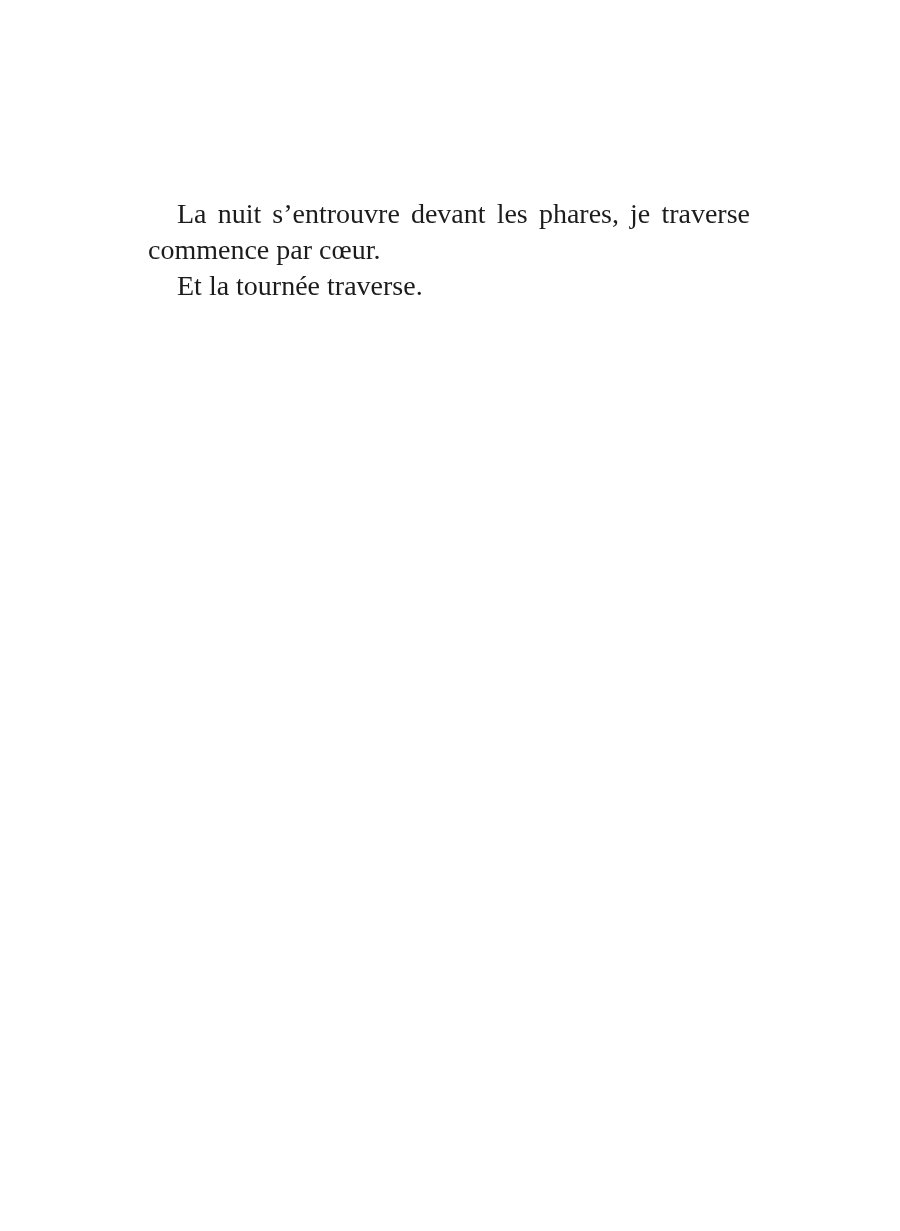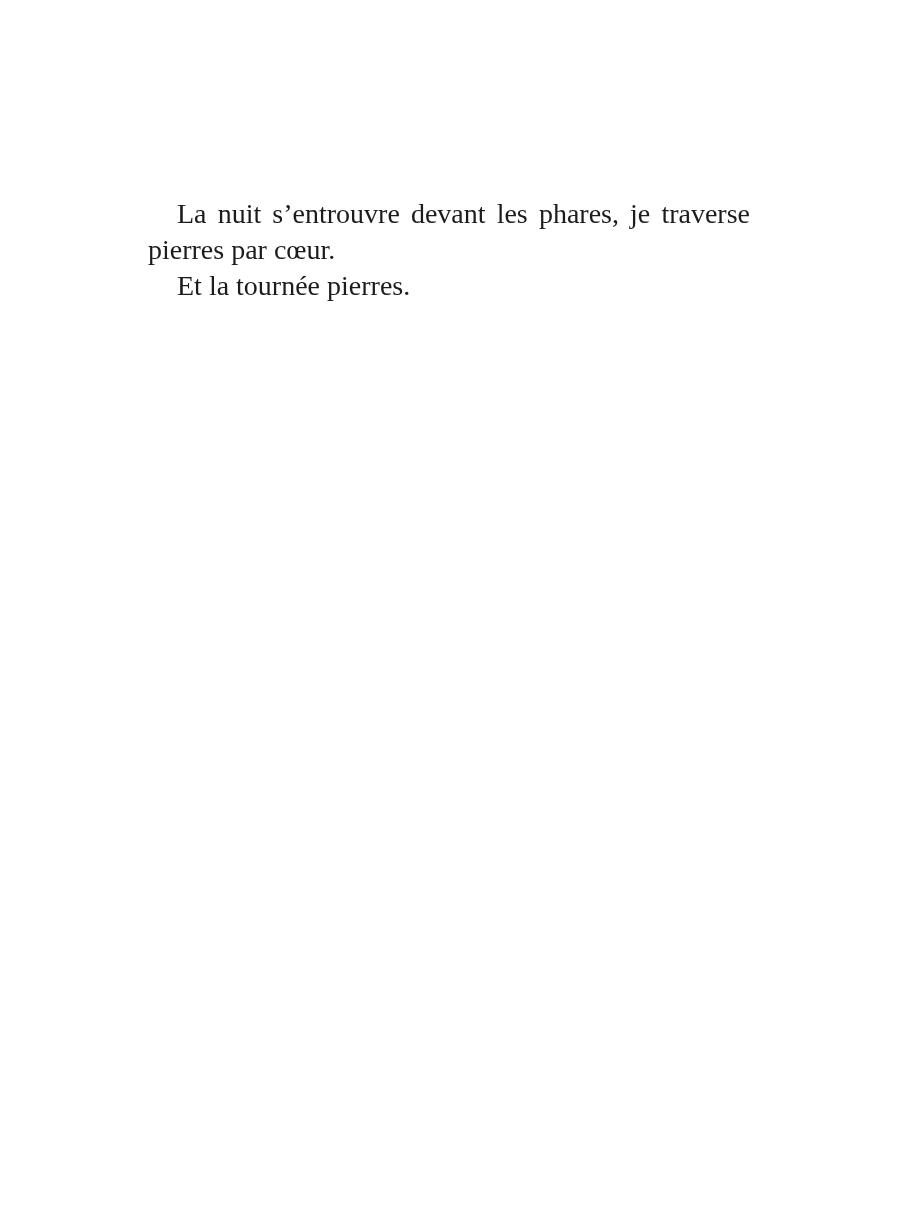--- a/index.html
+++ b/index.html
@@ -47,19 +47,19 @@
     padding-left: 29px;
   }
 </style>
 </head>
 <body>
 
 <div class="page">
   <div class="text-block">
     <p class="para">
       <span class="line indent justify">La nuit s’entrouvre devant les phares, je traverse</span>
-      <span class="line">pierres par cœur.</span>
+      <span class="line">commence par cœur.</span>
     </p>
     <p class="para">
-      <span class="line indent">Et la tournée pierres.</span>
+      <span class="line indent">Et la tournée traverse.</span>
     </p>
   </div>
 </div>
 
 </body></html>

